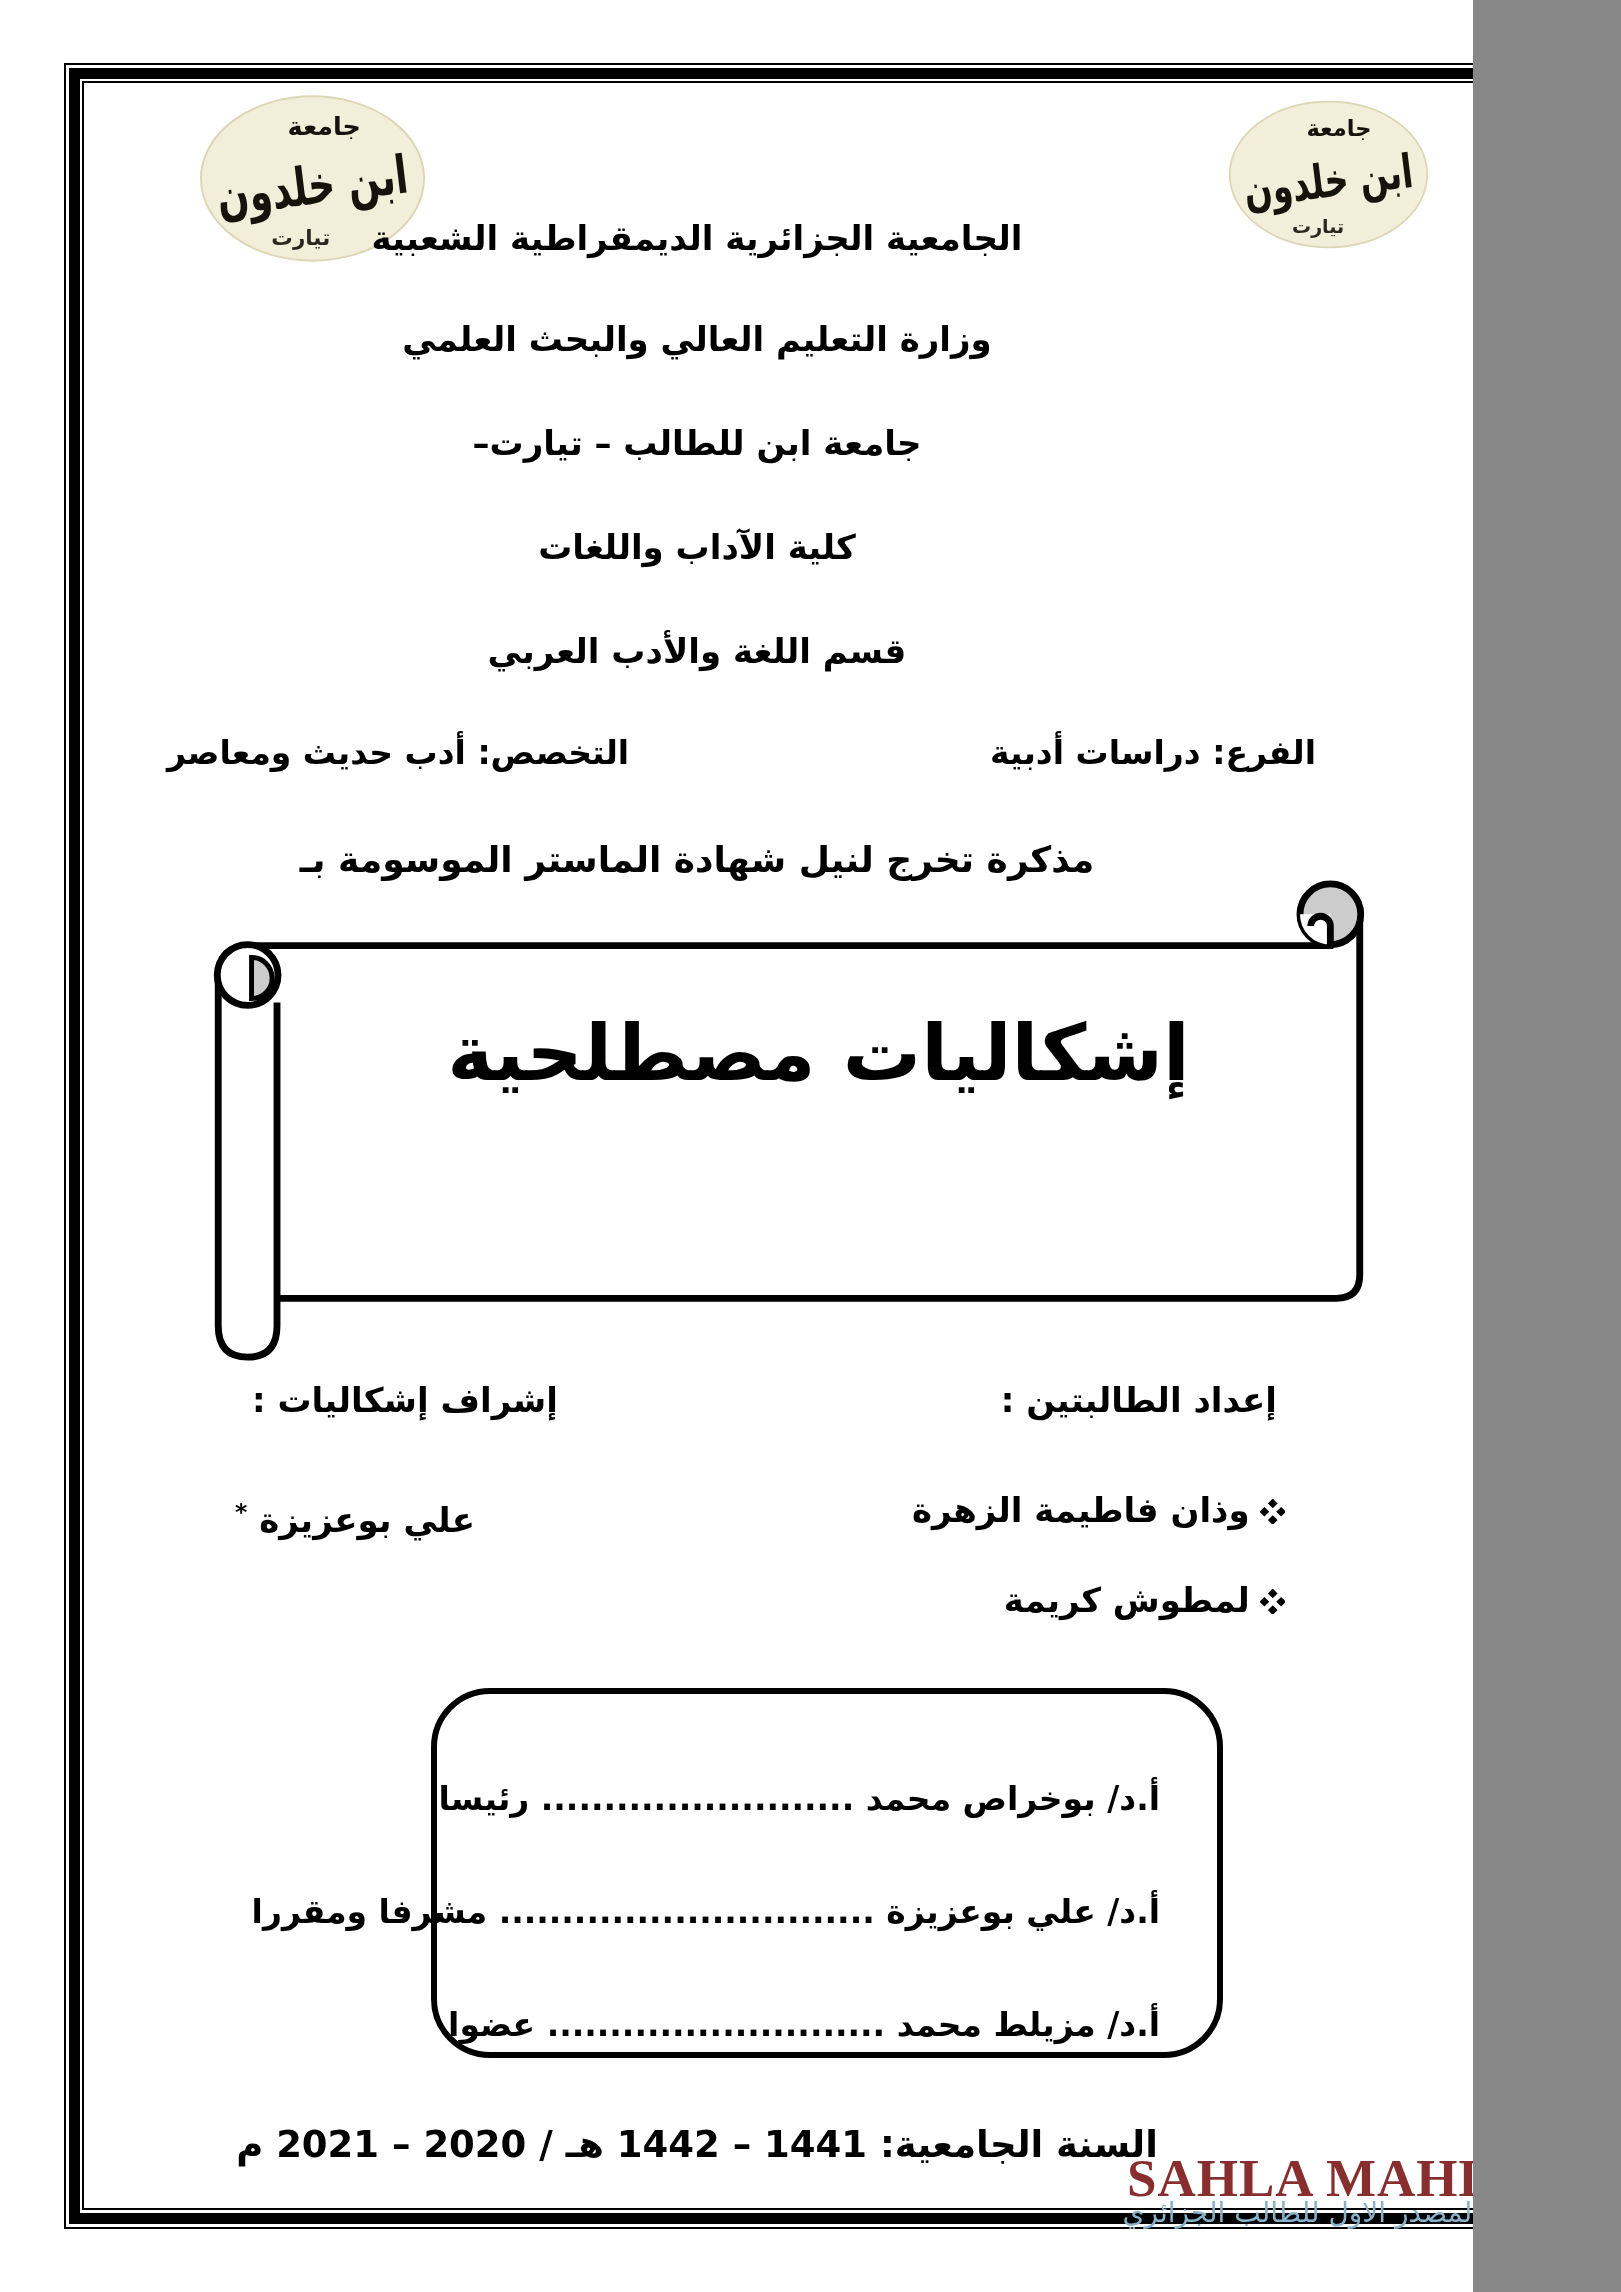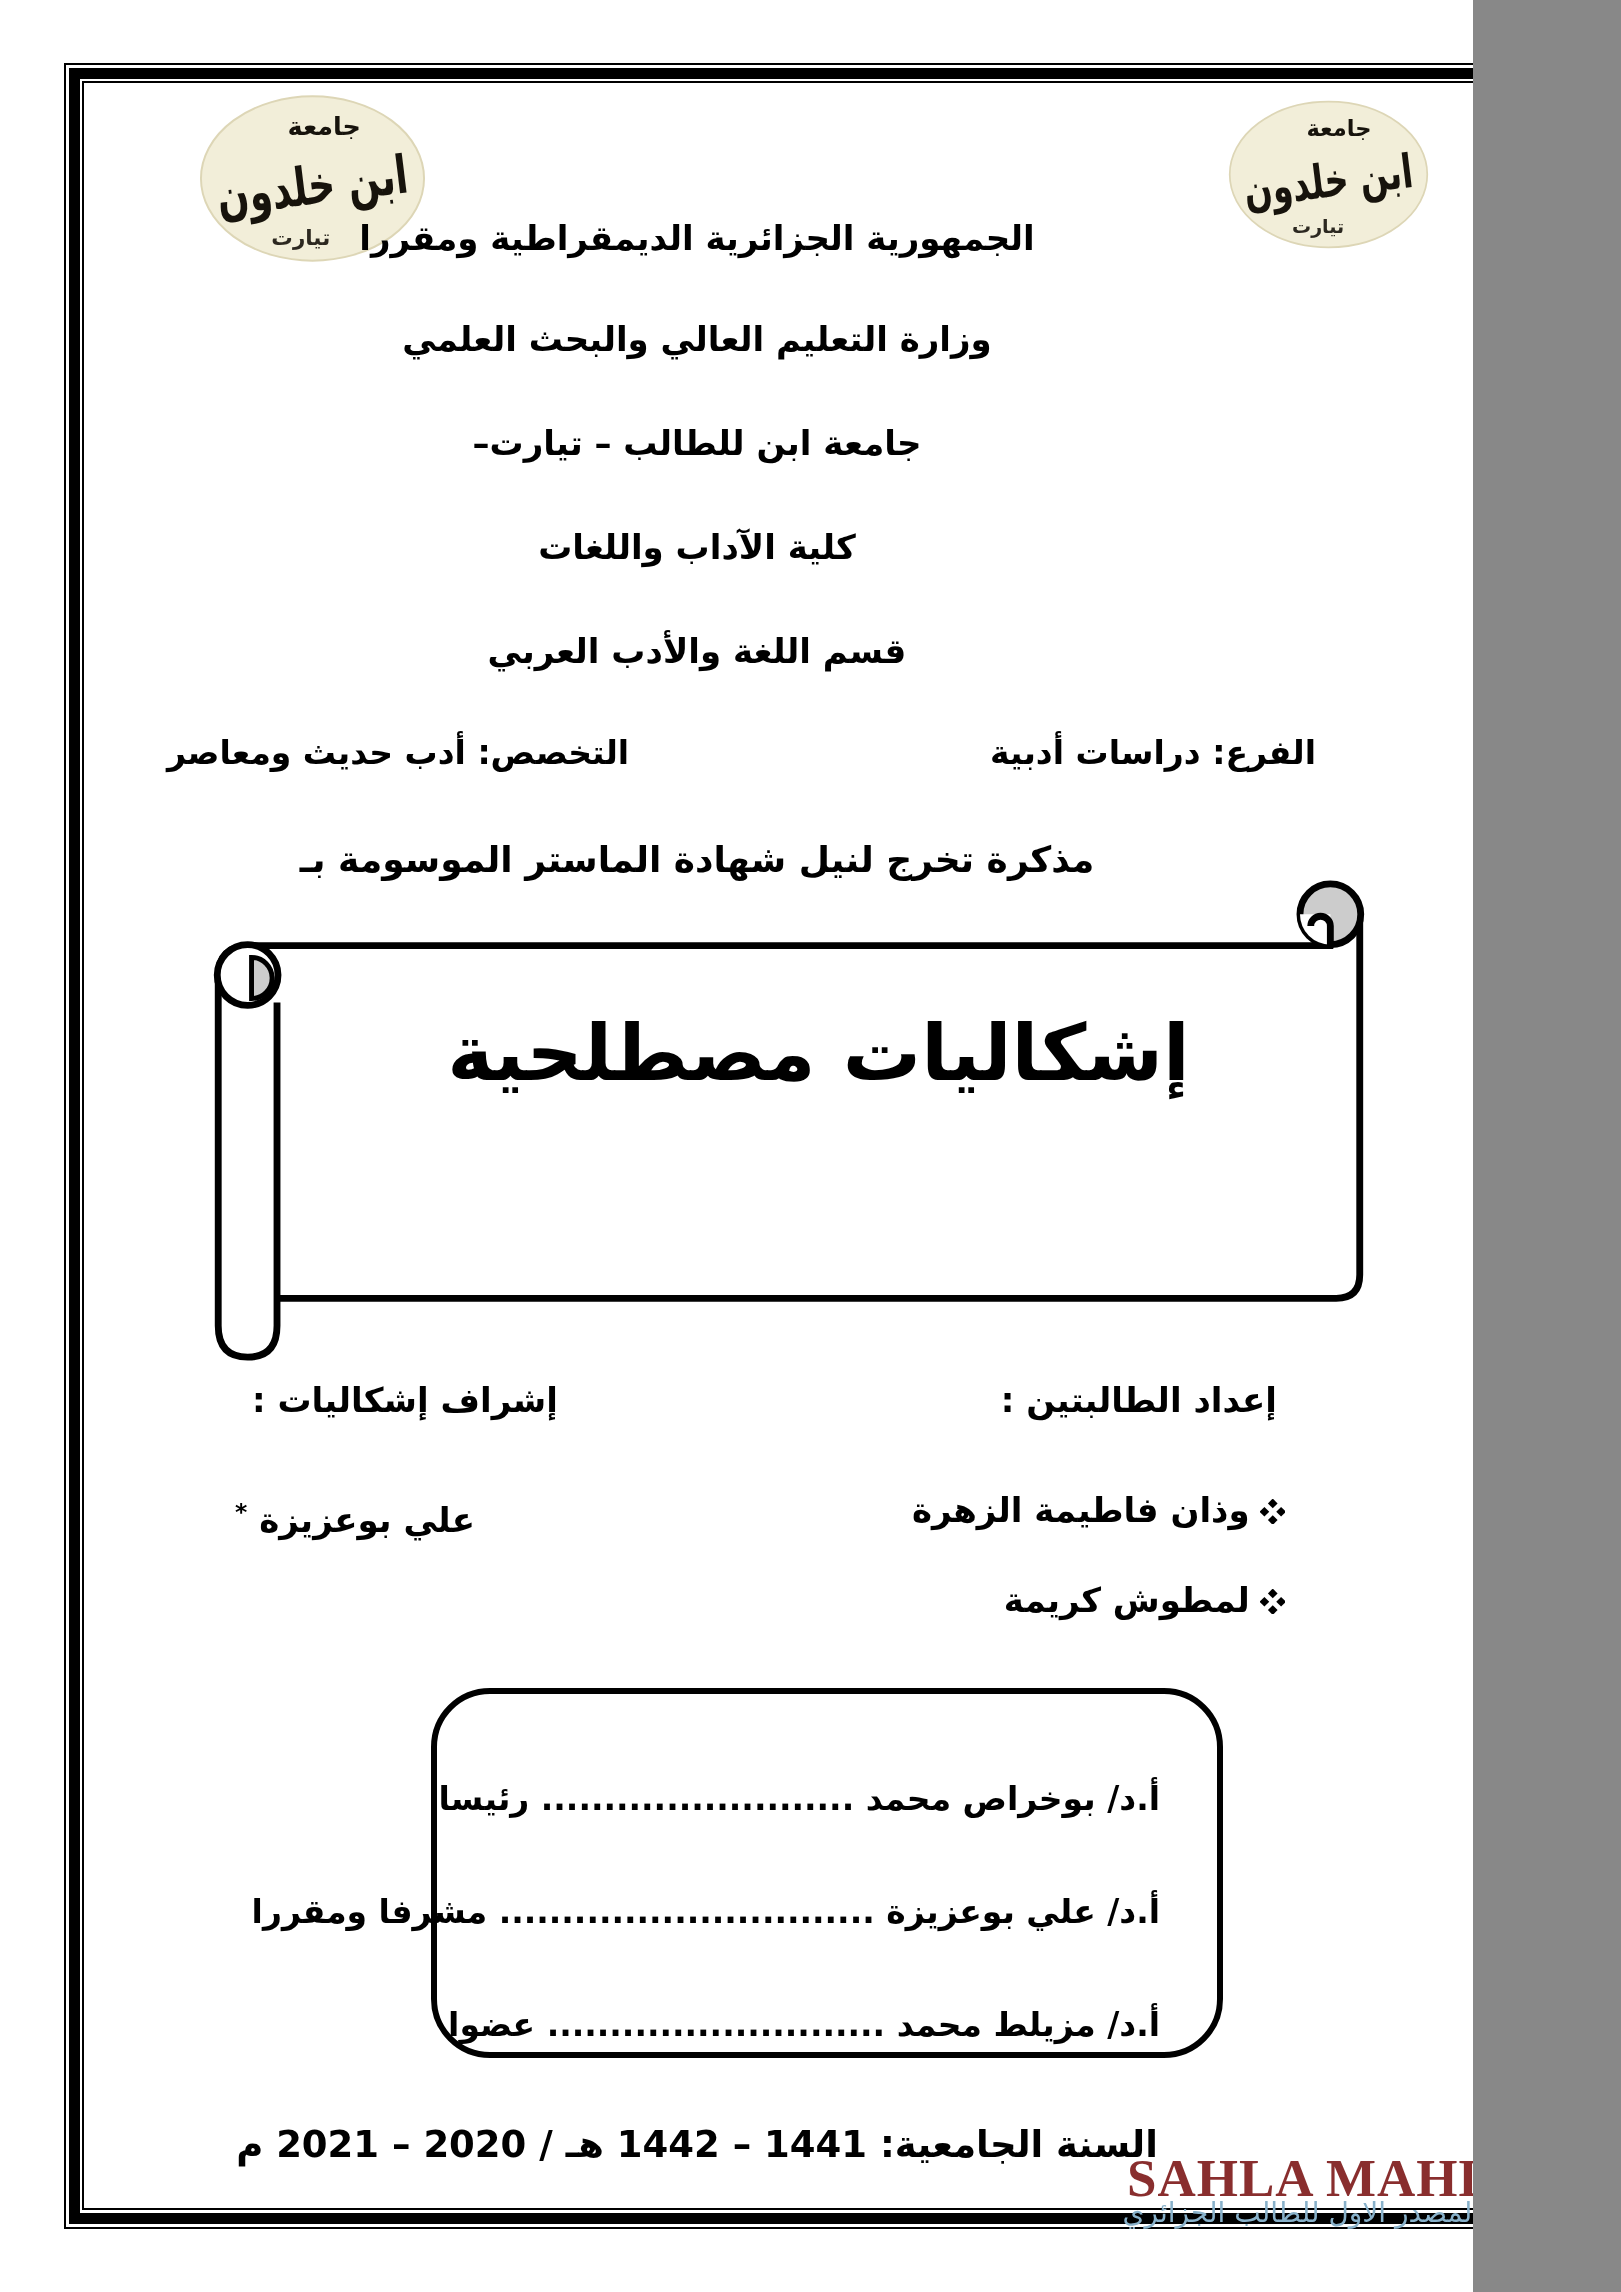--- a/index.html
+++ b/index.html
@@ -69,21 +69,21 @@
     <text x="116" y="112" font-size="54" text-anchor="middle" textLength="196" lengthAdjust="spacingAndGlyphs" transform="rotate(-7 116 95)">ابن خلدون</text>
     <text x="104" y="154" font-size="22" text-anchor="middle" opacity="0.9">تيارت</text>
   </svg>
   <svg class="seal seal-right" width="201" height="163" viewBox="0 0 232 172">
     <ellipse cx="116" cy="86" rx="114" ry="84" fill="#f2eed9" stroke="#ddd6b6" stroke-width="2"></ellipse>
     <text x="128" y="42" font-size="26" text-anchor="middle">جامعة</text>
     <text x="116" y="112" font-size="54" text-anchor="middle" textLength="196" lengthAdjust="spacingAndGlyphs" transform="rotate(-7 116 95)">ابن خلدون</text>
     <text x="104" y="154" font-size="22" text-anchor="middle" opacity="0.9">تيارت</text>
   </svg>
 
-  <div class="crow h-line" style="top:218px">الجمهورية الجزائرية الديمقراطية ومقررا</div>
+  <div class="crow h-line" style="top:218px">الجامعية الجزائرية الديمقراطية الشعبية</div>
   <div class="crow h-line" style="top:319px">وزارة التعليم العالي والبحث العلمي</div>
   <div class="crow h-line" style="top:423px">جامعة ابن للطالب – تيارت–</div>
   <div class="crow h-line" style="top:527px">كلية الآداب واللغات</div>
   <div class="crow h-line" style="top:631px">قسم اللغة والأدب العربي</div>
 
   <div class="branch-row">
     <span>الفرع: دراسات أدبية</span>
     <span>التخصص: أدب حديث ومعاصر</span>
   </div>
 

